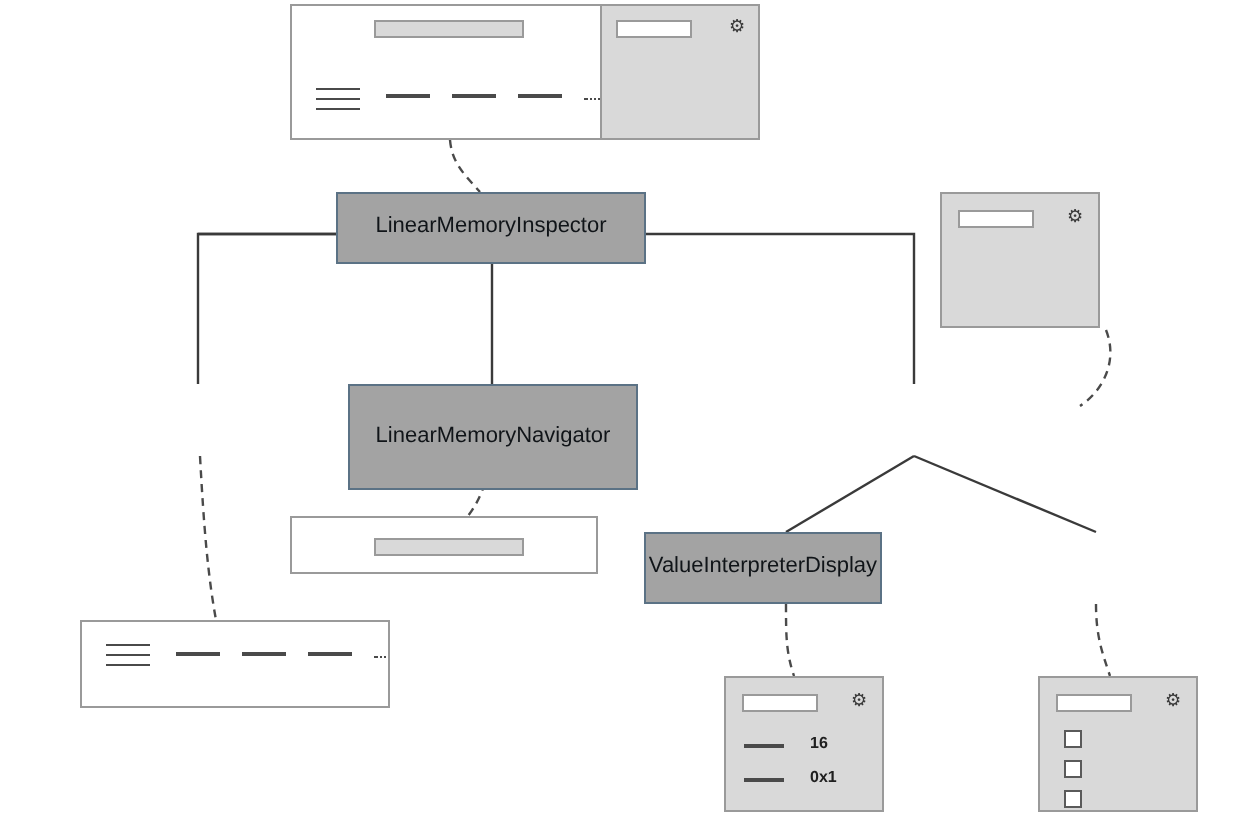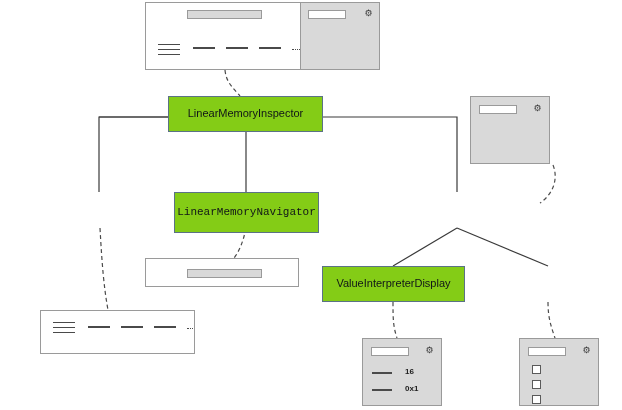--- a/index.html
+++ b/index.html
@@ -11,21 +11,21 @@
     position: relative;
     width: 622px;
     height: 410px;
     background: #ffffff;
     font-family: "Liberation Sans", sans-serif;
     overflow: hidden;
   }
   .node {
     position: absolute;
     box-sizing: border-box;
-    background: #84cc16;
+    background: #a3a3a3;
     border: 1px solid #5b7285;
     display: flex;
     align-items: center;
     justify-content: center;
     font-size: 11px;
     color: #101418;
     text-align: center;
     line-height: 1.2;
     z-index: 3;
   }
@@ -162,26 +162,26 @@
   <div class="mock mock-gray" style="left:470px; top:96px; width:80px; height:68px;">
     <div class="pill pill-light" style="left:8px; top:8px; width:38px; height:9px;"></div>
     <span class="gear" style="right:7px; top:7px;">⚙</span>
   </div>
 
   <div class="node" style="left:168px; top:96px; width:155px; height:36px;">
     <span>LinearMemoryInspector</span>
   </div>
 
 
-  <div class="node" style="left:174px; top:192px; width:145px; height:41px;font-family:Liberation Mono, monospace;">
+  <div class="node" style="left:174px; top:192px; width:145px; height:53px;">
     <span>LinearMemoryNavigator</span>
   </div>
 
 
-  <div class="node" style="left:322px; top:266px; width:143px; height:36px;">
+  <div class="node" style="left:322px; top:266px; width:119px; height:36px;">
     <span>ValueInterpreterDisplay</span>
   </div>
 
 
   <div class="mock" style="left:145px; top:258px; width:154px; height:29px;">
     <div class="pill" style="left:41px; top:10px; width:75px; height:9px;"></div>
   </div>
 
   <div class="mock" style="left:40px; top:310px; width:155px; height:44px;">
     <div class="hline" style="left:12px; top:11px; width:22px;"></div>

